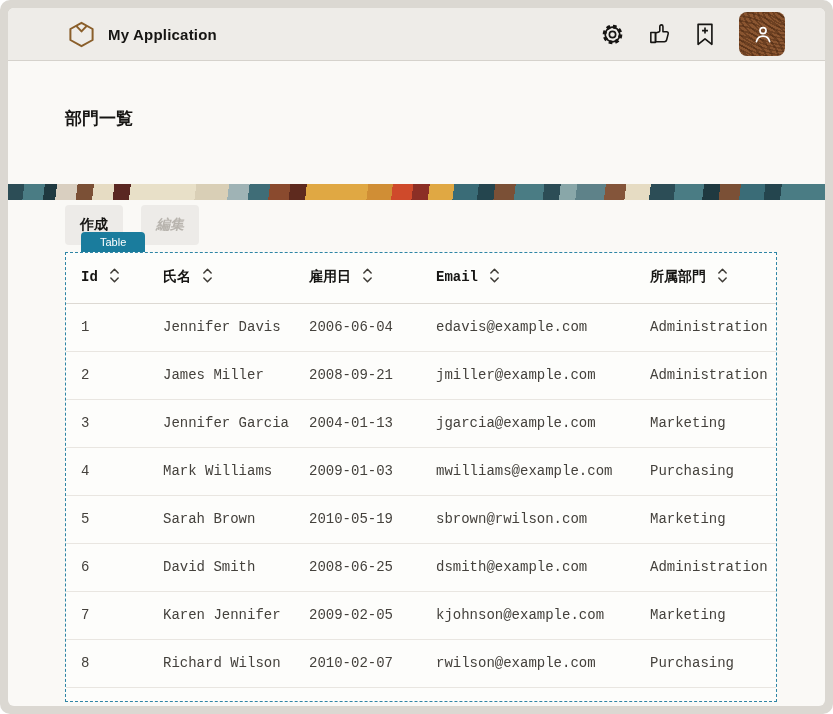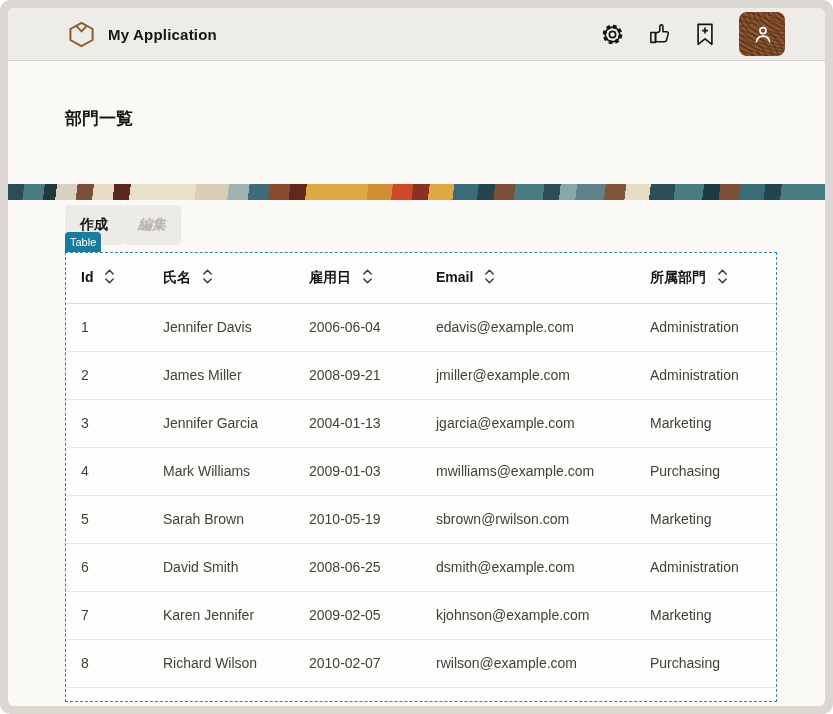--- a/index.html
+++ b/index.html
@@ -33,32 +33,32 @@
       #2c4d56 0 2%, #4a7c84 2% 4.5%, #1f3940 4.5% 6%, #d9cfc0 6% 8.5%, #7b5036 8.5% 10.5%,
       #e6dcc3 10.5% 13%, #5a2722 13% 15%, #e8e0c8 15% 23%, #d9cfb6 23% 27%, #9fb3b5 27% 29.5%,
       #3f6d77 29.5% 32%, #8a4a2e 32% 34.5%, #5e2a1e 34.5% 36.5%, #e0a843 36.5% 44%, #d08e35 44% 47%,
       #cf4a2b 47% 49.5%, #8c2f25 49.5% 51.5%, #e0a843 51.5% 54.5%, #3a6c77 54.5% 57.5%, #24454e 57.5% 59.5%,
       #7b5036 59.5% 62%, #4a7c84 62% 65.5%, #2c4d56 65.5% 67.5%, #89a7a9 67.5% 69.5%, #5e8289 69.5% 73%,
       #84553a 73% 75.5%, #e6dcc3 75.5% 78.5%, #2c4d56 78.5% 81.5%, #4a7c84 81.5% 85%, #1f3940 85% 87%,
       #7b5036 87% 89.5%, #3a6c77 89.5% 92.5%, #24454e 92.5% 94.5%, #4a7c84 94.5% 100%); }
 
   
   .content { padding:0 0 0 57px; }
-  .toolbar { margin-top:5px; display:flex; }
+  .toolbar { margin-top:5px; display:flex; gap:18px; }
   .btn { height:40px; padding:0 15px; background:#edebe8; border:none; border-radius:4px;
          font-family:inherit; font-size:14px; font-weight:700; color:#161513; cursor:pointer; }
   .btn.disabled { color:#b8b4ae; cursor:default;font-style:italic; }
 
   .table-wrap { position:relative; margin-top:7px; width:712px; }
-  .region-badge { position:absolute; top:-20px; left:0; z-index:2; height:20px;
+  .region-badge { position:absolute; top:-20px; left:16px; z-index:2; height:20px;
                   background:#1a7c9d; color:#ffffff; font-size:11px; line-height:20px;
-                  padding:0 5px; border-radius:4px 4px 0 0; }
+                  padding:0 19px; border-radius:4px 4px 0 0; }
   .table-region { border:1px dashed #2e85a5; background:#fdfdfb; padding-bottom:13px; }
 
-  table { width:100%; border-collapse:collapse; font-size:14px; table-layout:fixed; }
+  table { width:100%; border-collapse:collapse; font-size:14px; table-layout:fixed;font-family:Liberation Mono, monospace; }
   col.c1{width:82px;} col.c2{width:146px;} col.c3{width:127px;} col.c4{width:214px;}
   th { height:50px; text-align:left; font-weight:700; color:#161513;
        border-bottom:1px solid #ddd9d3; padding-left:15px; cursor:pointer; white-space:nowrap; }
   td { height:48px; color:#44413c; border-bottom:1px solid #e9e6e1;
        padding-left:15px; white-space:nowrap; overflow:hidden; }
   .sort-icon { margin-left:11px; vertical-align:-2px; }
 </style>
 </head>
 <body>
 

